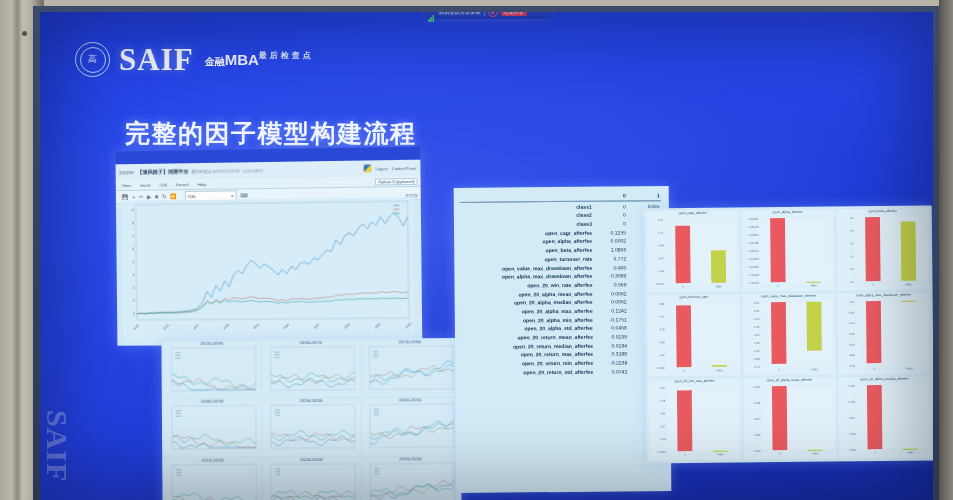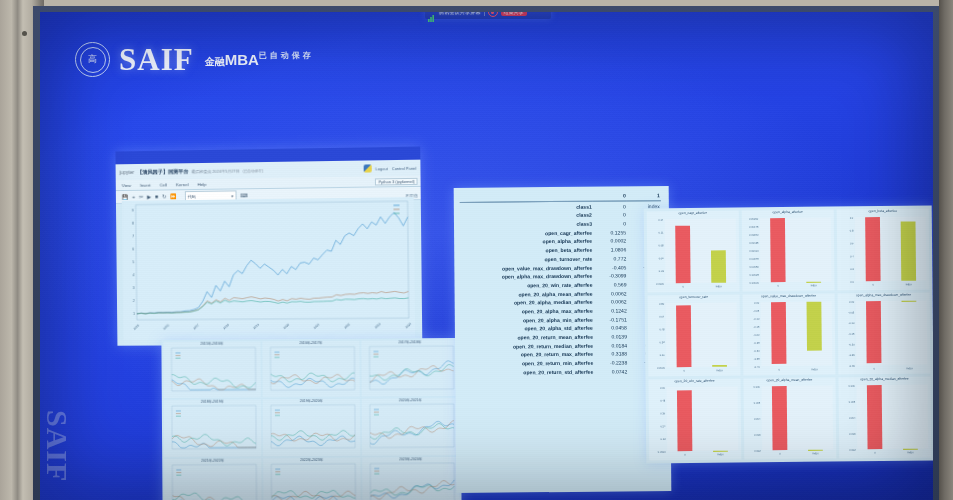--- a/index.html
+++ b/index.html
@@ -157,24 +157,25 @@
       <span class="osd-pill">结束共享</span>
     </div>
 
     <div class="logo">
       <span class="logo-seal">
         <span>高</span>
       </span>
       <span class="logo-word">SAIF</span>
       <span class="logo-cn">
         <span class="r1"><em>金融</em><b>MBA</b></span>
-        <span class="r2">已自动保存</span>
+        <span class="r2">最后检查点</span>
       </span>
     </div>
 
+    <div class="title">完整的因子模型构建流程</div>
     <div class="watermark">SAIF</div>
 
     <div class="panel nb">
       <div class="nb-top"></div>
 
       <div class="nb-hdr">
         <div class="nb-hdr-l">
           <span class="nb-logo">jupyter</span>
           <span class="nb-name">【清风因子】回测平台</span>
           <span class="nb-saved">最后检查点 2024年5月27日</span>

